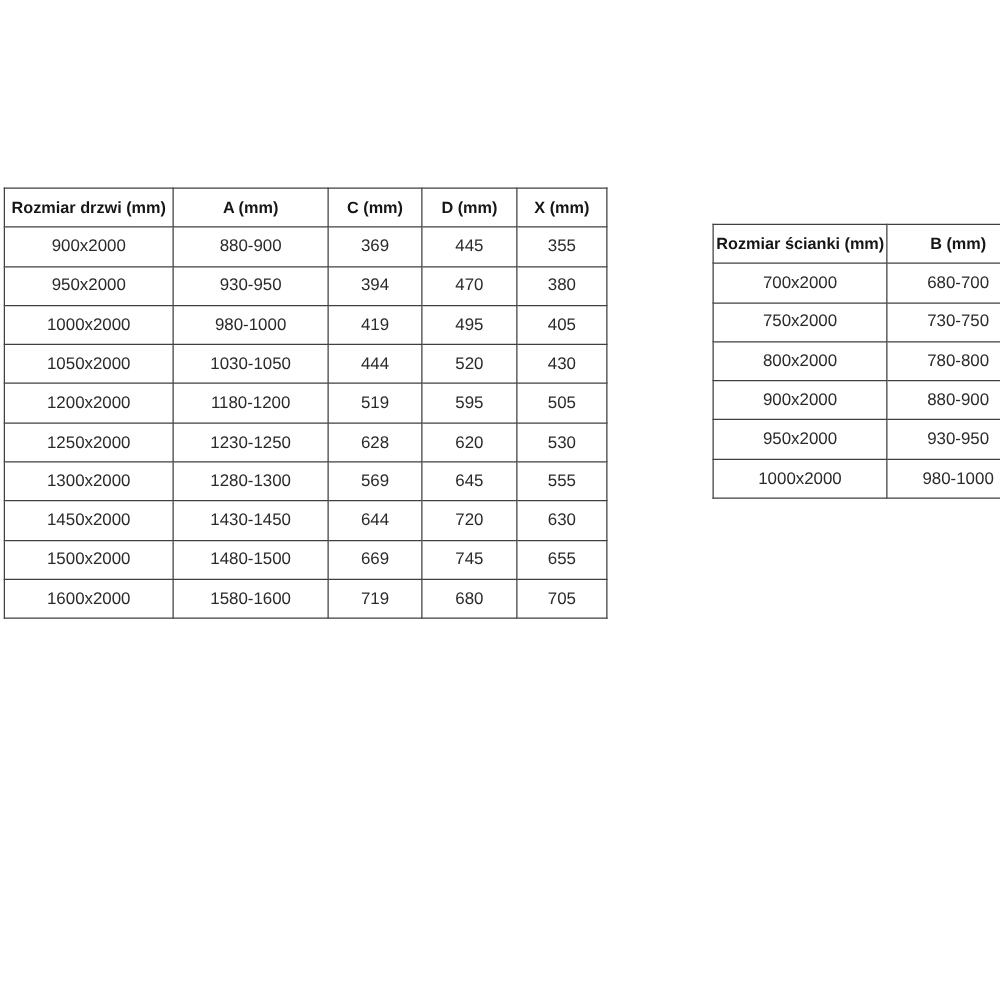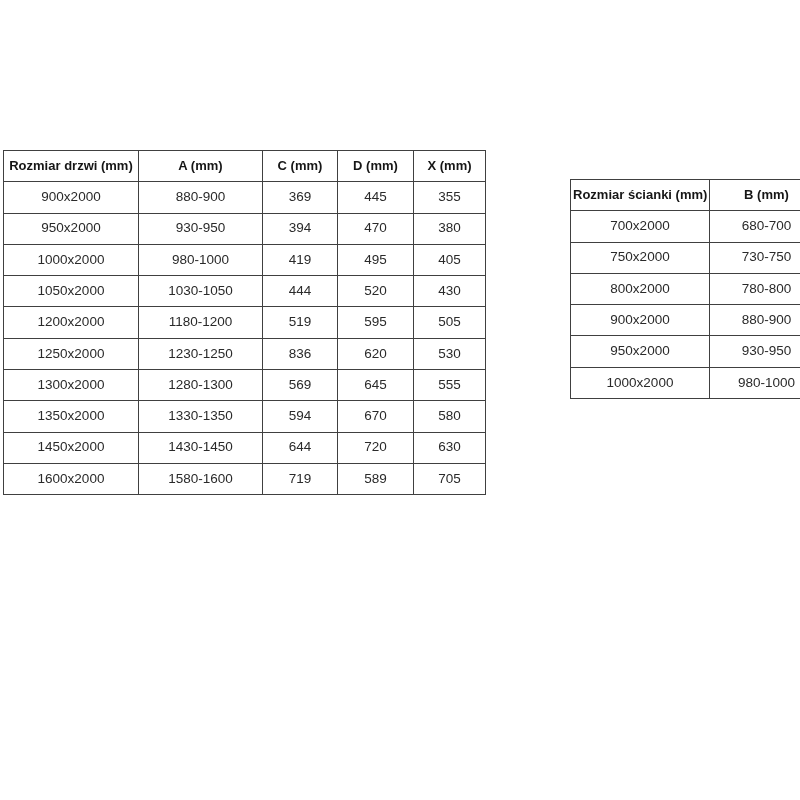--- a/index.html
+++ b/index.html
@@ -106,50 +106,50 @@
           <tr>
             <td>1200x2000</td>
             <td>1180-1200</td>
             <td>519</td>
             <td>595</td>
             <td>505</td>
           </tr>
           <tr>
             <td>1250x2000</td>
             <td>1230-1250</td>
-            <td>836</td>
+            <td>628</td>
             <td>620</td>
             <td>530</td>
           </tr>
           <tr>
             <td>1300x2000</td>
             <td>1280-1300</td>
             <td>569</td>
             <td>645</td>
             <td>555</td>
           </tr>
           <tr>
-            <td>1350x2000</td>
-            <td>1330-1350</td>
-            <td>594</td>
-            <td>670</td>
-            <td>580</td>
-          </tr>
-          <tr>
             <td>1450x2000</td>
             <td>1430-1450</td>
             <td>644</td>
             <td>720</td>
             <td>630</td>
           </tr>
           <tr>
+            <td>1500x2000</td>
+            <td>1480-1500</td>
+            <td>669</td>
+            <td>745</td>
+            <td>655</td>
+          </tr>
+          <tr>
             <td>1600x2000</td>
             <td>1580-1600</td>
             <td>719</td>
-            <td>589</td>
+            <td>680</td>
             <td>705</td>
           </tr>
         </tbody>
       </table>
   </div>
 
   <div class="table-wrap wall-table-wrap">
     <table class="spec-table">
       <colgroup>
         <col style="width:139px">

